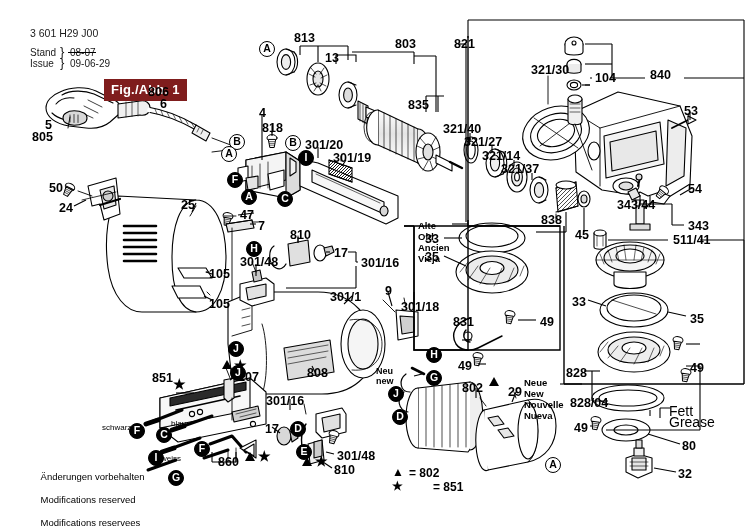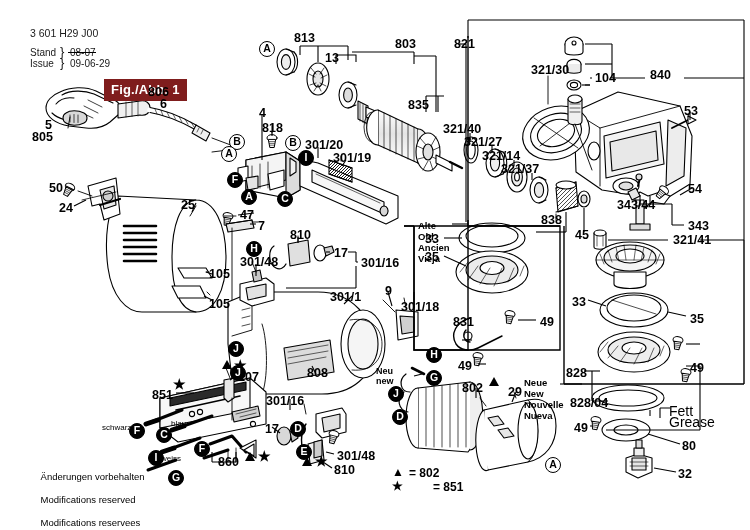--- a/index.html
+++ b/index.html
@@ -705,21 +705,21 @@
       <div class="lbl" style="left: 454px; top: 38px;">821</div>
       <div class="lbl" style="left: 325px; top: 52px;">13</div>
       <div class="lbl" style="left: 408px; top: 99px;">835</div>
       <div class="lbl" style="left: 531px; top: 64px;">321/30</div>
       <div class="lbl" style="left: 595px; top: 72px;">104</div>
       <div class="lbl" style="left: 650px; top: 69px;">840</div>
       <div class="lbl" style="left: 684px; top: 105px;">53</div>
       <div class="lbl" style="left: 688px; top: 183px;">54</div>
       <div class="lbl" style="left: 688px; top: 220px;">343</div>
       <div class="lbl" style="left: 617px; top: 199px;">343/44</div>
-      <div class="lbl" style="left: 673px; top: 234px;">321/41</div>
+      <div class="lbl" style="left: 673px; top: 234px;">511/41</div>
       <div class="lbl" style="left: 148px; top: 86px;">806</div>
       <div class="lbl" style="left: 160px; top: 98px;">6</div>
       <div class="lbl" style="left: 45px; top: 119px;">5</div>
       <div class="lbl" style="left: 32px; top: 131px;">805</div>
       <div class="lbl" style="left: 259px; top: 107px;">4</div>
       <div class="lbl" style="left: 262px; top: 122px;">818</div>
       <div class="lbl" style="left: 305px; top: 139px;">301/20</div>
       <div class="lbl" style="left: 333px; top: 152px;">301/19</div>
       <div class="lbl" style="left: 443px; top: 123px;">321/40</div>
       <div class="lbl" style="left: 464px; top: 136px;">321/27</div>
@@ -750,21 +750,21 @@
       <div class="lbl" style="left: 458px; top: 360px;">49</div>
       <div class="lbl" style="left: 307px; top: 367px;">808</div>
       <div class="lbl" style="left: 462px; top: 382px;">802</div>
       <div class="lbl" style="left: 508px; top: 386px;">29</div>
       <div class="lbl" style="left: 566px; top: 367px;">828</div>
       <div class="lbl" style="left: 570px; top: 397px;">828/04</div>
       <div class="lbl" style="left: 690px; top: 362px;">49</div>
       <div class="lbl" style="left: 574px; top: 422px;">49</div>
       <div class="lbl" style="left: 682px; top: 440px;">80</div>
       <div class="lbl" style="left: 678px; top: 468px;">32</div>
-      <div class="lbl" style="left: 152px; top: 389px;">851</div>
+      <div class="lbl" style="left: 152px; top: 372px;">851</div>
       <div class="lbl" style="left: 238px; top: 371px;">107</div>
       <div class="lbl" style="left: 266px; top: 395px;">301/16</div>
       <div class="lbl" style="left: 265px; top: 423px;">17</div>
       <div class="lbl" style="left: 337px; top: 450px;">301/48</div>
       <div class="lbl" style="left: 334px; top: 464px;">810</div>
       <div class="lbl" style="left: 218px; top: 456px;">860</div>
     </div>
 
   <div id="refletter-layer">
       <div class="circ" style="left: 259px; top: 41px;">A</div>

